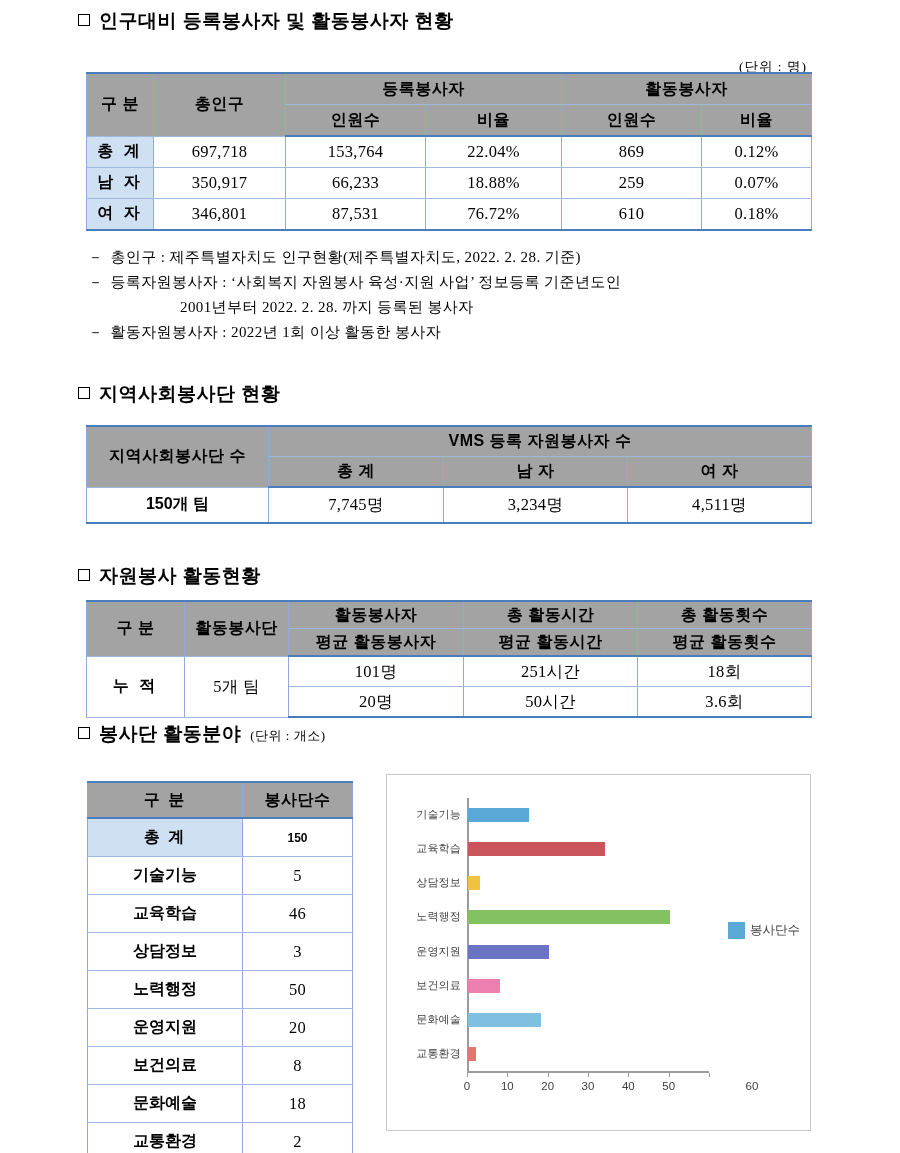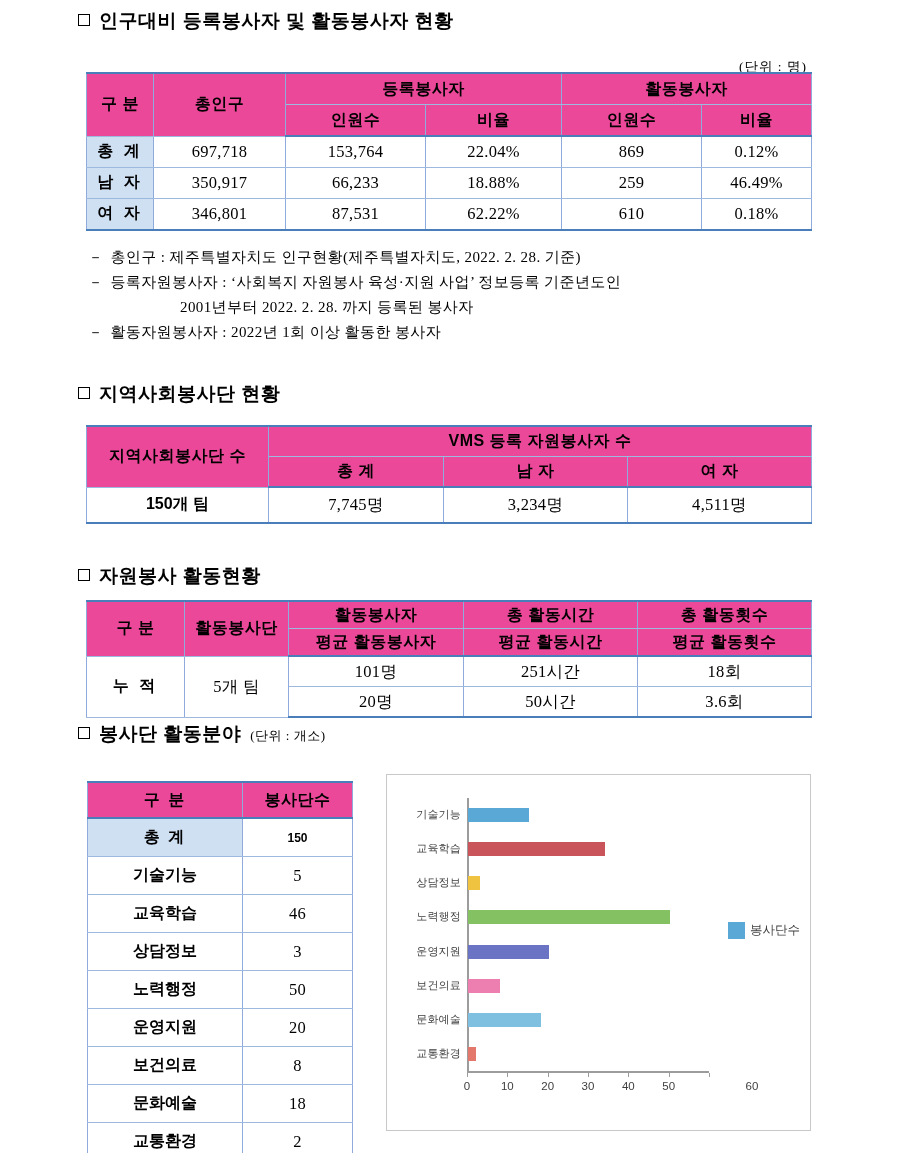--- a/index.html
+++ b/index.html
@@ -71,21 +71,21 @@
     border-right: 1px solid #8FAADC;
     border-top: 1px solid #9DB9DE;
     border-bottom: 1px solid #9DB9DE;
     text-align: center;
     vertical-align: middle;
     padding: 0;
     font-weight: normal;
     white-space: nowrap;
   }
   table.doc .hdr {
-    background: #ec4899;
+    background: #a3a3a3;
     font-family: "Liberation Sans", "DejaVu Sans", sans-serif;
     font-weight: bold;
     font-size: 16px;
     letter-spacing: 0.5px;
   }
   table.doc .rowhdr {
     background: #CFE0F3;
     font-family: "Liberation Sans", "DejaVu Sans", sans-serif;
     font-weight: bold;
     font-size: 16px;
@@ -212,27 +212,27 @@
         <td class="num">22.04%</td>
         <td class="num">869</td>
         <td class="num">0.12%</td>
       </tr>
       <tr>
         <td class="rowhdr" style="height:30px">남 자</td>
         <td class="num">350,917</td>
         <td class="num">66,233</td>
         <td class="num">18.88%</td>
         <td class="num">259</td>
-        <td class="num">46.49%</td>
+        <td class="num">0.07%</td>
       </tr>
       <tr class="bottomline">
         <td class="rowhdr" style="height:30px">여 자</td>
         <td class="num">346,801</td>
         <td class="num">87,531</td>
-        <td class="num">62.22%</td>
+        <td class="num">76.72%</td>
         <td class="num">610</td>
         <td class="num">0.18%</td>
       </tr>
     </tbody>
   </table>
 
   <div class="notes" style="left:88px; top:245px;">
     <div>
       <span class="dash">－</span><span>총인구 : 제주특별자치도 인구현황(제주특별자치도, 2022. 2. 28. 기준)</span>
     </div>

